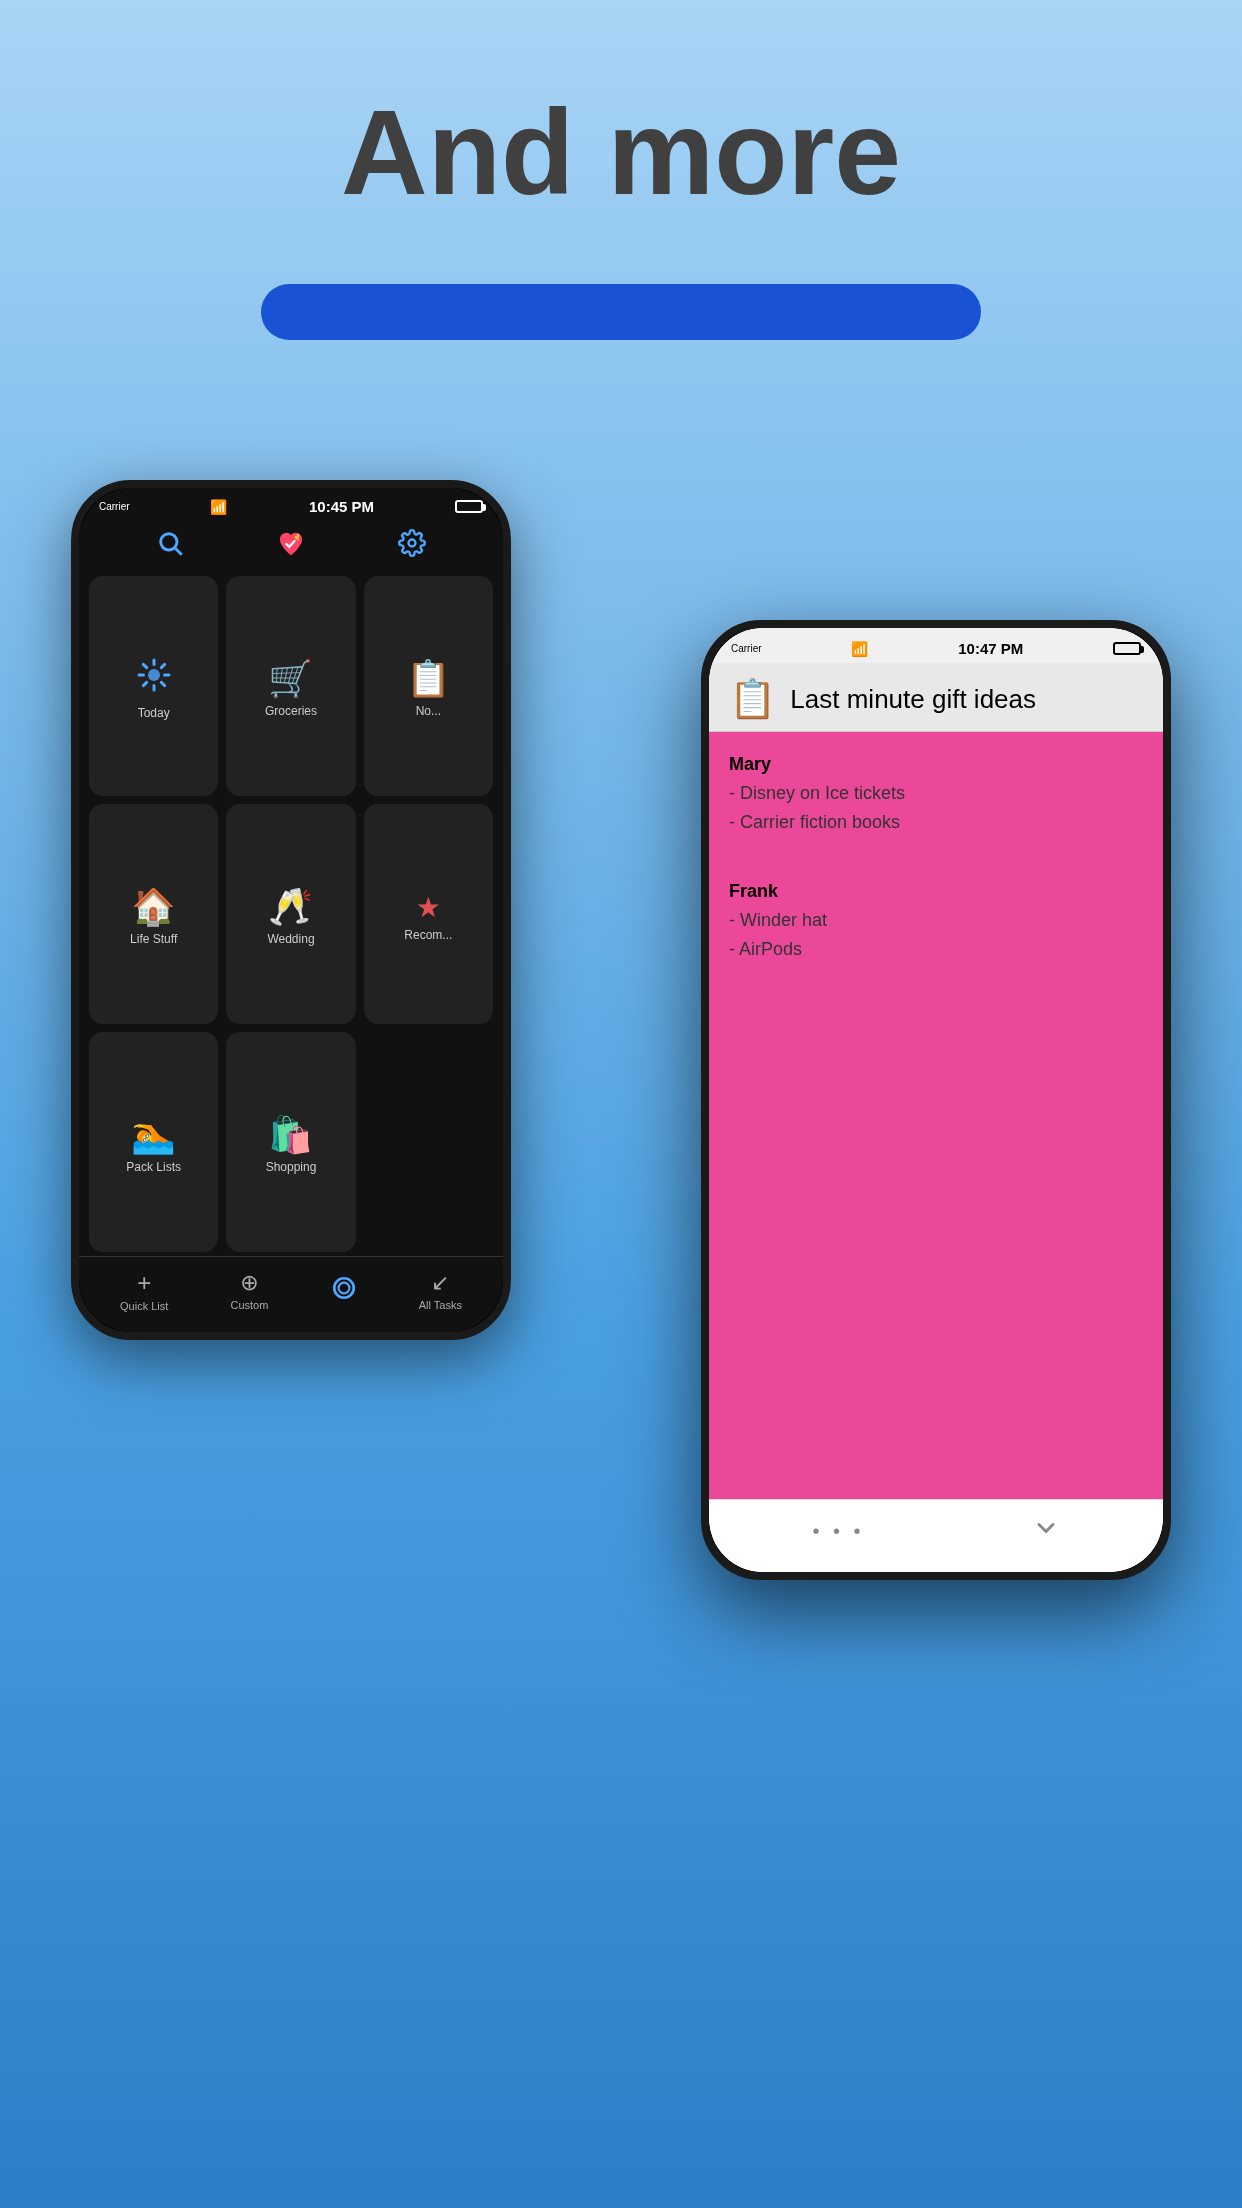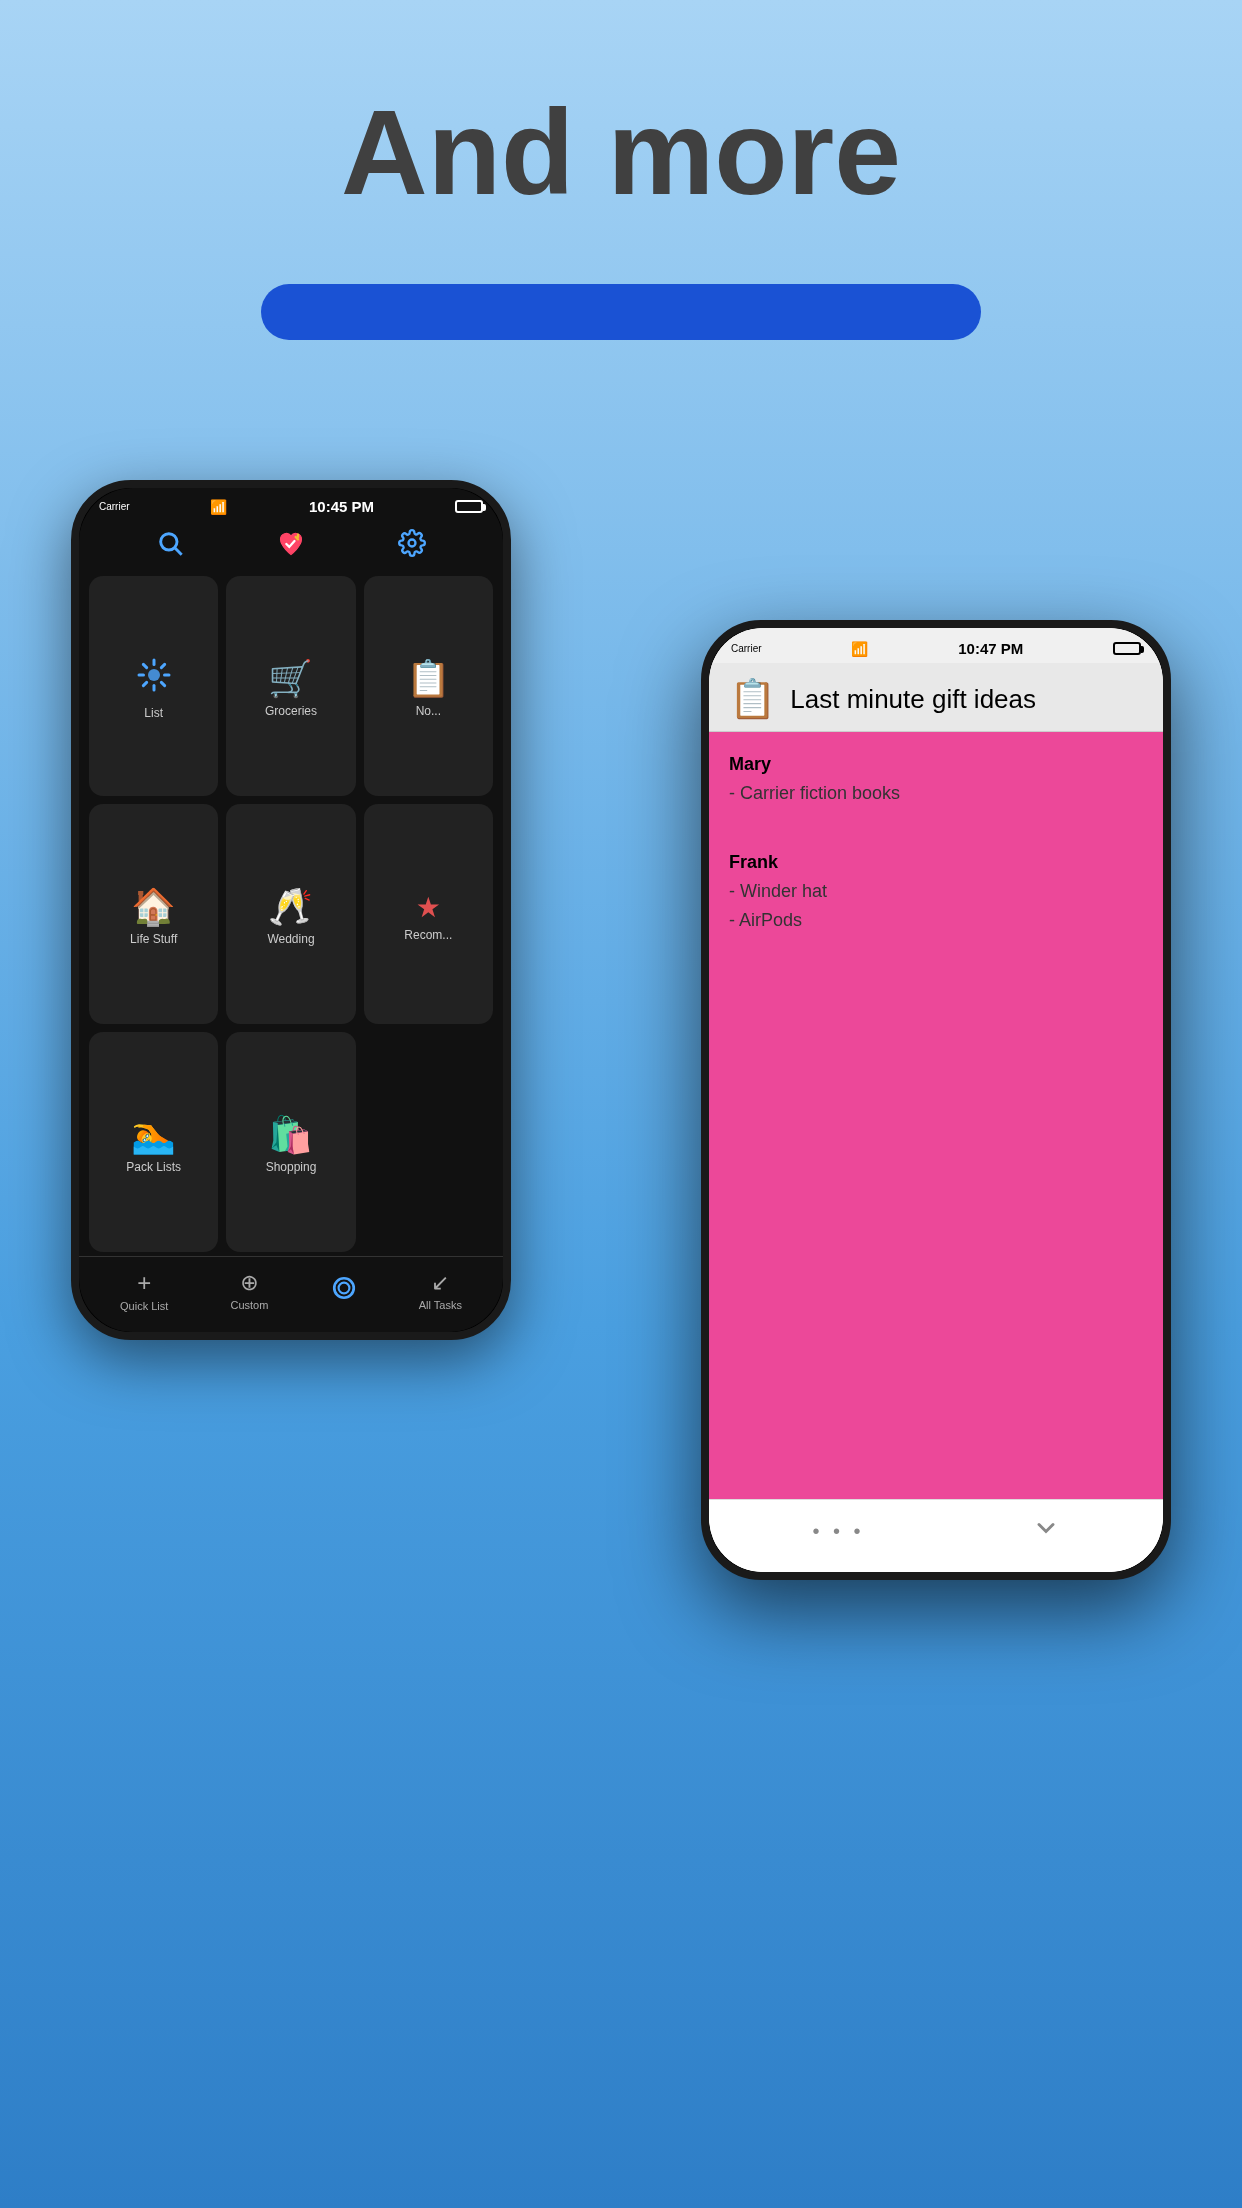--- a/index.html
+++ b/index.html
@@ -293,21 +293,21 @@
               <line x1="12" y1="2" x2="12" y2="5" stroke="#4da6ff" stroke-width="2" stroke-linecap="round"></line>
               <line x1="12" y1="19" x2="12" y2="22" stroke="#4da6ff" stroke-width="2" stroke-linecap="round"></line>
               <line x1="2" y1="12" x2="5" y2="12" stroke="#4da6ff" stroke-width="2" stroke-linecap="round"></line>
               <line x1="19" y1="12" x2="22" y2="12" stroke="#4da6ff" stroke-width="2" stroke-linecap="round"></line>
               <line x1="4.9" y1="4.9" x2="7.1" y2="7.1" stroke="#4da6ff" stroke-width="2" stroke-linecap="round"></line>
               <line x1="16.9" y1="16.9" x2="19.1" y2="19.1" stroke="#4da6ff" stroke-width="2" stroke-linecap="round"></line>
               <line x1="4.9" y1="19.1" x2="7.1" y2="16.9" stroke="#4da6ff" stroke-width="2" stroke-linecap="round"></line>
               <line x1="16.9" y1="7.1" x2="19.1" y2="4.9" stroke="#4da6ff" stroke-width="2" stroke-linecap="round"></line>
             </svg>
           </span>
-          <span class="cat-label">List</span>
+          <span class="cat-label">Today</span>
         </div>
 
         <div class="cat-cell">
           <span class="cat-icon">🛒</span>
           <span class="cat-label">Groceries</span>
         </div>
 
         <div class="cat-cell">
           <span class="cat-icon">📋</span>
           <span class="cat-label">No...</span>
@@ -374,20 +374,21 @@
         <span class="battery" style="border-color:#000;"><span class="battery-fill" style="background:#000;"></span></span>
       </div>
 
       <div class="note-header">
         <span class="note-icon">📋</span>
         <span class="note-title">Last minute gift ideas</span>
       </div>
 
       <div class="note-content">
         <div class="person">Mary</div>
+        <div class="item">- Disney on Ice tickets</div>
         <div class="item">- Carrier fiction books</div>
         <br>
         <div class="person">Frank</div>
         <div class="item">- Winder hat</div>
         <div class="item">- AirPods</div>
       </div>
 
       <div class="note-bottom">
         <span class="dots">• • •</span>
         <span class="chevron-down">

